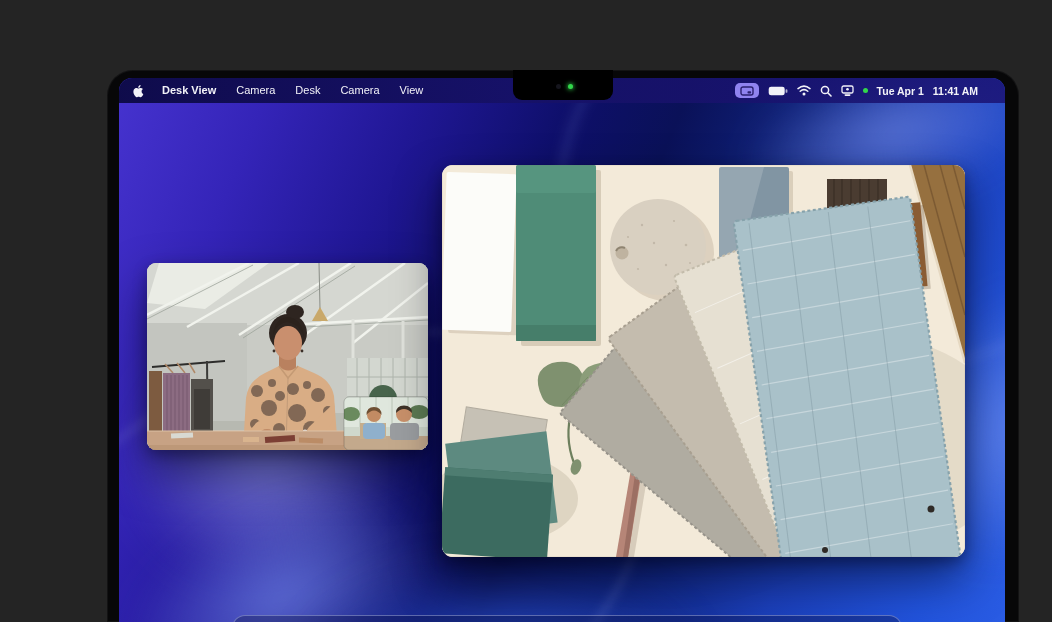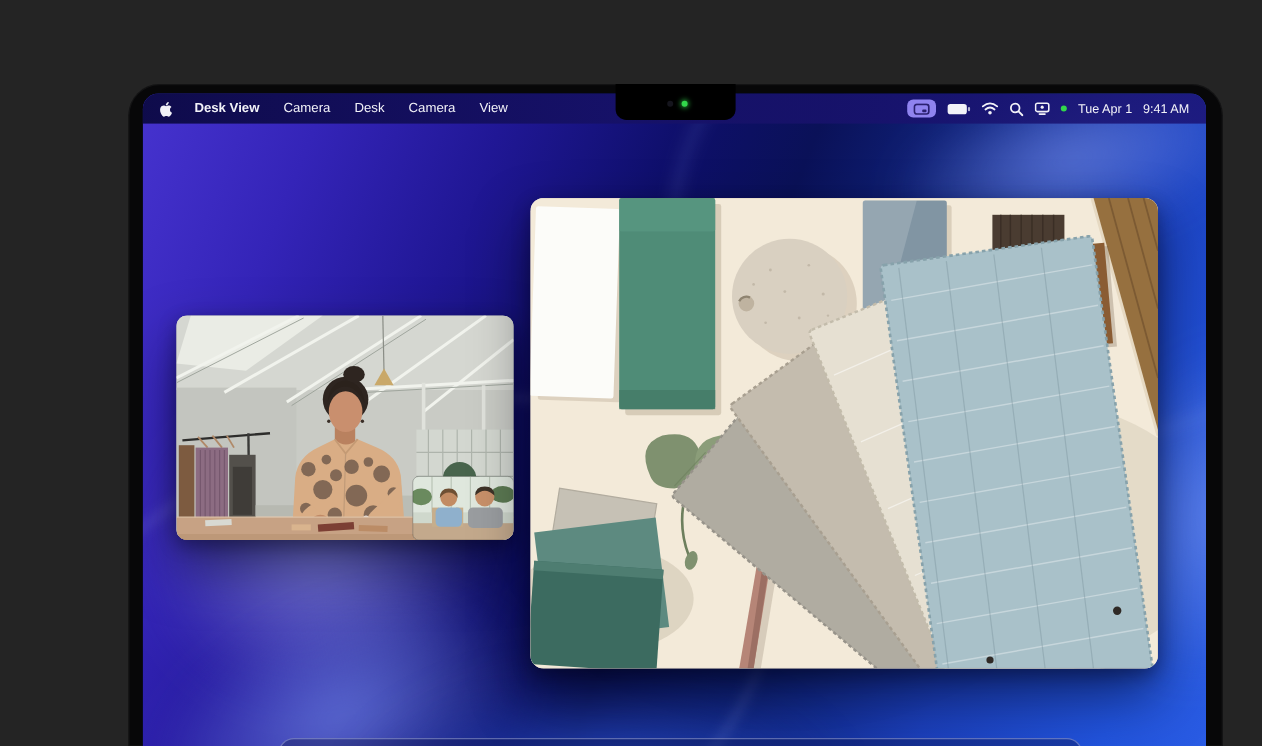--- a/index.html
+++ b/index.html
@@ -35,21 +35,21 @@
     transform:rotate(-18deg);filter:blur(6px);background:transparent;}
 
   
   .menubar{position:absolute;left:0;top:0;width:100%;height:25px;
     background:linear-gradient(90deg,rgba(10,8,64,0.92) 0%,rgba(22,17,102,0.9) 45%,rgba(27,20,118,0.88) 100%);
     display:flex;align-items:center;justify-content:space-between;color:#f2f2f8;font-size:11px;}
   .menu-left{display:flex;align-items:center;gap:0;padding-left:12px;}
   .menu-left .apple{display:flex;align-items:center;margin-right:8px;cursor:default;}
   .mi{padding:0 10px;line-height:25px;white-space:nowrap;}
   .mi.bold{font-weight:bold;}
-  .menu-right{display:flex;align-items:center;gap:9px;padding-right:14px;}
+  .menu-right{display:flex;align-items:center;gap:9px;padding-right:27px;font-weight:bold;}
   .pill{background:#8f83ef;border-radius:5px;width:24px;height:15px;display:flex;align-items:center;justify-content:center;}
   .green-dot{width:5px;height:5px;border-radius:50%;background:#32d74b;display:inline-block;}
   .clock{font-size:10.5px;white-space:nowrap;}
   .sicon{display:flex;align-items:center;}
 
   
   .notch{position:absolute;left:406px;top:0;width:100px;height:30px;background:#000;
     border-radius:0 0 9px 9px;z-index:30;}
   .cam{position:absolute;left:43px;top:14px;width:5px;height:5px;border-radius:50%;background:#15151d;}
   .led{position:absolute;left:55px;top:14px;width:5px;height:5px;border-radius:50%;background:#32d74b;
@@ -125,21 +125,21 @@
           </span>
           <span class="sicon">
             <svg width="13" height="12" viewBox="0 0 13 12">
               <rect x="1" y="1" width="11" height="7" rx="1.6" fill="none" stroke="#f2f2f8" stroke-width="1.3"></rect>
               <circle cx="6.5" cy="4.3" r="1.3" fill="#f2f2f8"></circle>
               <rect x="3.5" y="9.3" width="6" height="1.6" rx="0.8" fill="#f2f2f8"></rect>
             </svg>
           </span>
           <span class="green-dot"></span>
           <span class="clock">Tue Apr 1</span>
-          <span class="clock">9:41 AM</span>
+          <span class="clock">11:41 AM</span>
         </div>
       </div>
 
       <div class="win facetime">
         <svg viewBox="0 0 281 187" width="281" height="187">
 
           <rect x="0" y="0" width="281" height="187" fill="#c9cbc5"></rect>
           <rect x="0" y="0" width="281" height="62" fill="#d5d7d1"></rect>
           <polygon points="12,0 122,0 58,46 0,40" fill="#eaece5"></polygon>
           <rect x="0" y="60" width="100" height="130" fill="#c3c5bf"></rect>

